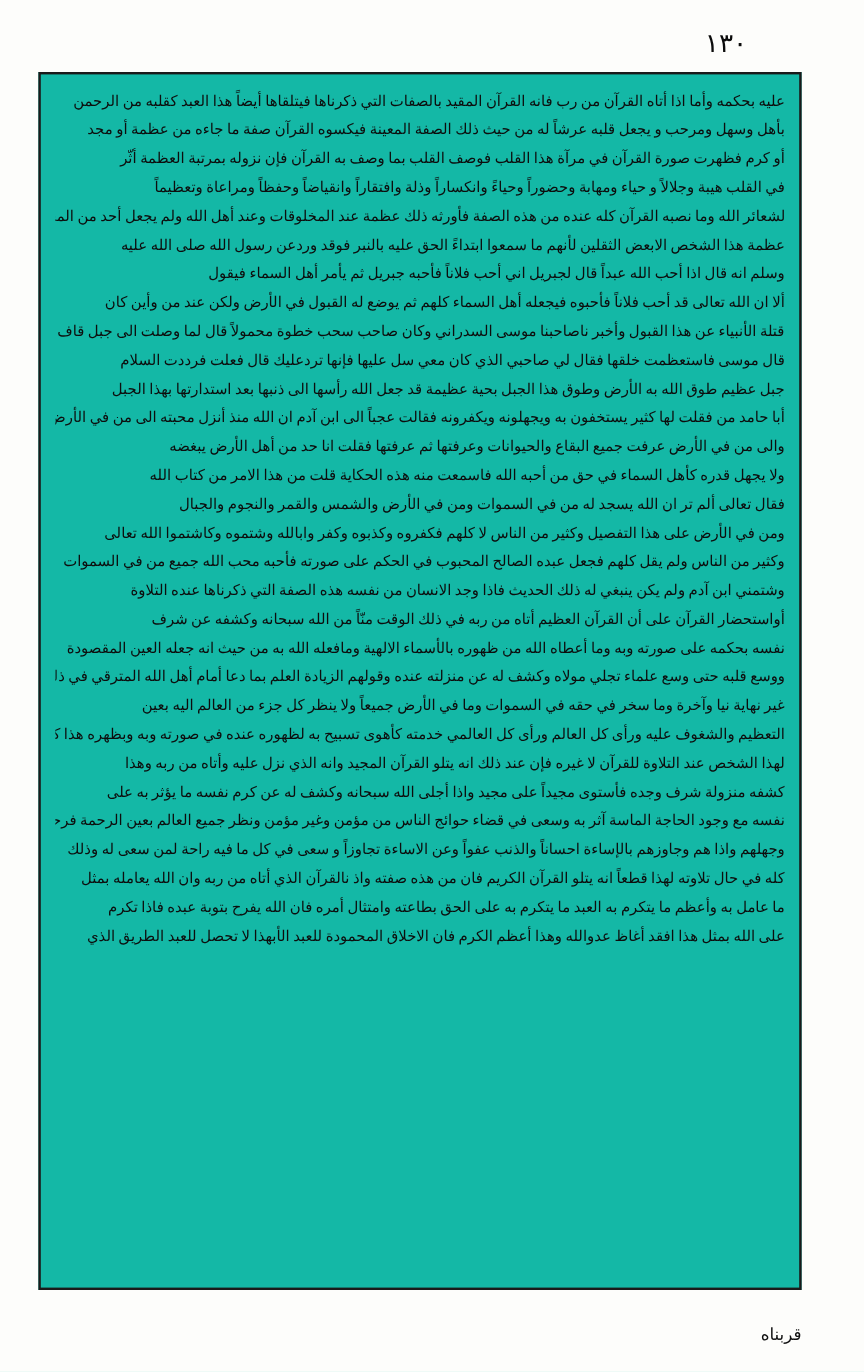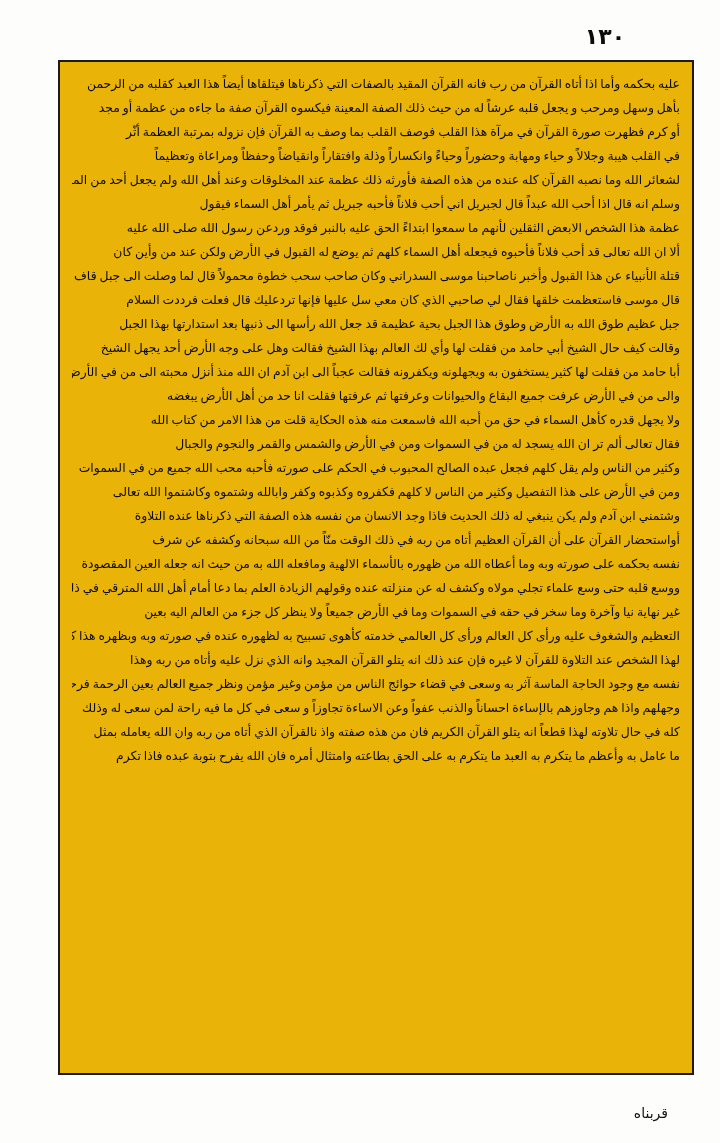--- a/index.html
+++ b/index.html
@@ -24,34 +24,34 @@
     position: absolute;
     top: 24px;
     right: 0;
     left: 0;
     text-align: center;
   }
   .pn-inner {
     display: inline-block;
     margin-left: 490px;
     font-size: 22px;
-    font-weight: bold;
+    font-weight: normal;
     color: #0b0b0b;
   }
   
   .frame {
     position: absolute;
     top: 60px;
-    left: 58px;
+    left: 32px;
     width: 636px;
     height: 1015px;
     border: 2px solid #1a1a1a;
     box-sizing: border-box;
     padding: 10px 12px 8px 12px;
-    background: #eab308;
+    background: #14b8a6;
   }
   .frame-inner {
     width: 100%;
     height: 100%;
     overflow: hidden;
   }
   .body-text {
     direction: rtl;
     text-align: justify;
     text-justify: inter-word;
@@ -96,43 +96,44 @@
   </div>
 
   <div class="frame">
     <div class="frame-inner">
       <div class="body-text" id="body-text">
           <p class="line">عليه بحكمه وأما اذا أتاه القرآن من رب فانه القرآن المقيد بالصفات التي ذكرناها فيتلقاها أيضاً هذا العبد كقلبه من الرحمن</p>
           <p class="line">بأهل وسهل ومرحب و يجعل قلبه عرشاً له من حيث ذلك الصفة المعينة فيكسوه القرآن صفة ما جاءه من عظمة أو مجد</p>
           <p class="line">أو كرم فظهرت صورة القرآن في مرآة هذا القلب فوصف القلب بما وصف به القرآن فإن نزوله بمرتبة العظمة أثّر</p>
           <p class="line">في القلب هيبة وجلالاً و حياء ومهابة وحضوراً وحياءً وانكساراً وذلة وافتقاراً وانقياضاً وحفظاً ومراعاة وتعظيماً</p>
           <p class="line">لشعائر الله وما نصبه القرآن كله عنده من هذه الصفة فأورثه ذلك عظمة عند المخلوقات وعند أهل الله ولم يجعل أحد من المخلوقات</p>
+          <p class="line">عظمة هذا الشخص الابعض الثقلين لأنهم ما سمعوا ابتداءً الحق عليه بالنبر فوقد وردعن رسول الله صلى الله عليه</p>
           <p class="line">وسلم انه قال اذا أحب الله عبداً قال لجبريل اني أحب فلاناً فأحبه جبريل ثم يأمر أهل السماء فيقول</p>
-          <p class="line">عظمة هذا الشخص الابعض الثقلين لأنهم ما سمعوا ابتداءً الحق عليه بالنبر فوقد وردعن رسول الله صلى الله عليه</p>
           <p class="line">ألا ان الله تعالى قد أحب فلاناً فأحبوه فيجعله أهل السماء كلهم ثم يوضع له القبول في الأرض ولكن عند من وأين كان</p>
           <p class="line">قتلة الأنبياء عن هذا القبول وأخبر ناصاحبنا موسى السدراني وكان صاحب سحب خطوة محمولاً قال لما وصلت الى جبل قاف وهو</p>
           <p class="line">قال موسى فاستعظمت خلقها فقال لي صاحبي الذي كان معي سل عليها فإنها تردعليك قال فعلت فرددت السلام</p>
           <p class="line">جبل عظيم طوق الله به الأرض وطوق هذا الجبل بحية عظيمة قد جعل الله رأسها الى ذنبها بعد استدارتها بهذا الجبل</p>
-          <p class="line">وقالت كيف حال الشيخ أبي حامد من فقلت لها وأي لك العالم بهذا الشيخ فقالت وهل على وجه الأرض أحد يجهل الشيخ</p>
           <p class="line">أبا حامد من فقلت لها كثير يستخفون به ويجهلونه ويكفرونه فقالت عجباً الى ابن آدم ان الله منذ أنزل محبته الى من في الأرض</p>
           <p class="line">والى من في الأرض عرفت جميع البقاع والحيوانات وعرفتها ثم عرفتها فقلت انا حد من أهل الأرض يبغضه</p>
           <p class="line">ولا يجهل قدره كأهل السماء في حق من أحبه الله فاسمعت منه هذه الحكاية قلت من هذا الامر من كتاب الله</p>
           <p class="line">فقال تعالى ألم تر ان الله يسجد له من في السموات ومن في الأرض والشمس والقمر والنجوم والجبال</p>
+          <p class="line">ومن في الأرض على هذا التفصيل وكثير من الناس لا كلهم فكفروه وكذبوه وكفر وابالله وشتموه وكاشتموا الله تعالى</p>
           <p class="line">وكثير من الناس ولم يقل كلهم فجعل عبده الصالح المحبوب في الحكم على صورته فأحبه محب الله جميع من في السموات</p>
-          <p class="line">ومن في الأرض على هذا التفصيل وكثير من الناس لا كلهم فكفروه وكذبوه وكفر وابالله وشتموه وكاشتموا الله تعالى</p>
           <p class="line">وشتمني ابن آدم ولم يكن ينبغي له ذلك الحديث فاذا وجد الانسان من نفسه هذه الصفة التي ذكرناها عنده التلاوة</p>
           <p class="line">أواستحضار القرآن على أن القرآن العظيم أتاه من ربه في ذلك الوقت منّاً من الله سبحانه وكشفه عن شرف</p>
           <p class="line">نفسه بحكمه على صورته وبه وما أعطاه الله من ظهوره بالأسماء الالهية ومافعله الله به من حيث انه جعله العين المقصودة</p>
           <p class="line">ووسع قلبه حتى وسع علماء تجلي مولاه وكشف له عن منزلته عنده وقولهم الزيادة العلم بما دعا أمام أهل الله المترقي في ذلك الى</p>
           <p class="line">غير نهاية نيا وآخرة وما سخر في حقه في السموات وما في الأرض جميعاً ولا ينظر كل جزء من العالم اليه بعين</p>
           <p class="line">التعظيم والشغوف عليه ورأى كل العالم ورأى كل العالمي خدمته كأهوى تسبيح به لظهوره عنده في صورته وبه وبظهره هذا كله</p>
           <p class="line">لهذا الشخص عند التلاوة للقرآن لا غيره فإن عند ذلك انه يتلو القرآن المجيد وانه الذي نزل عليه وأتاه من ربه وهذا</p>
+          <p class="line">كشفه منزولة شرف وجده فأستوى مجيداً على مجيد واذا أجلى الله سبحانه وكشف له عن كرم نفسه ما يؤثر به على</p>
           <p class="line">نفسه مع وجود الحاجة الماسة آثر به وسعى في قضاء حوائج الناس من مؤمن وغير مؤمن ونظر جميع العالم بعين الرحمة فرحمه</p>
           <p class="line">وجهلهم واذا هم وجاوزهم بالإساءة احساناً والذنب عفواً وعن الاساءة تجاوزاً و سعى في كل ما فيه راحة لمن سعى له وذلك</p>
           <p class="line">كله في حال تلاوته لهذا قطعاً انه يتلو القرآن الكريم فان من هذه صفته واذ نالقرآن الذي أتاه من ربه وان الله يعامله بمثل</p>
           <p class="line">ما عامل به وأعظم ما يتكرم به العبد ما يتكرم به على الحق بطاعته وامتثال أمره فان الله يفرح بتوبة عبده فاذا تكرم</p>
+          <p class="line">على الله بمثل هذا افقد أغاظ عدوالله وهذا أعظم الكرم فان الاخلاق المحمودة للعبد الأبهذا لا تحصل للعبد الطريق الذي</p>
         </div>
     </div>
   </div>
 
   <div class="catchword">قربناه</div>
 
 </div>
 
 </body></html>

